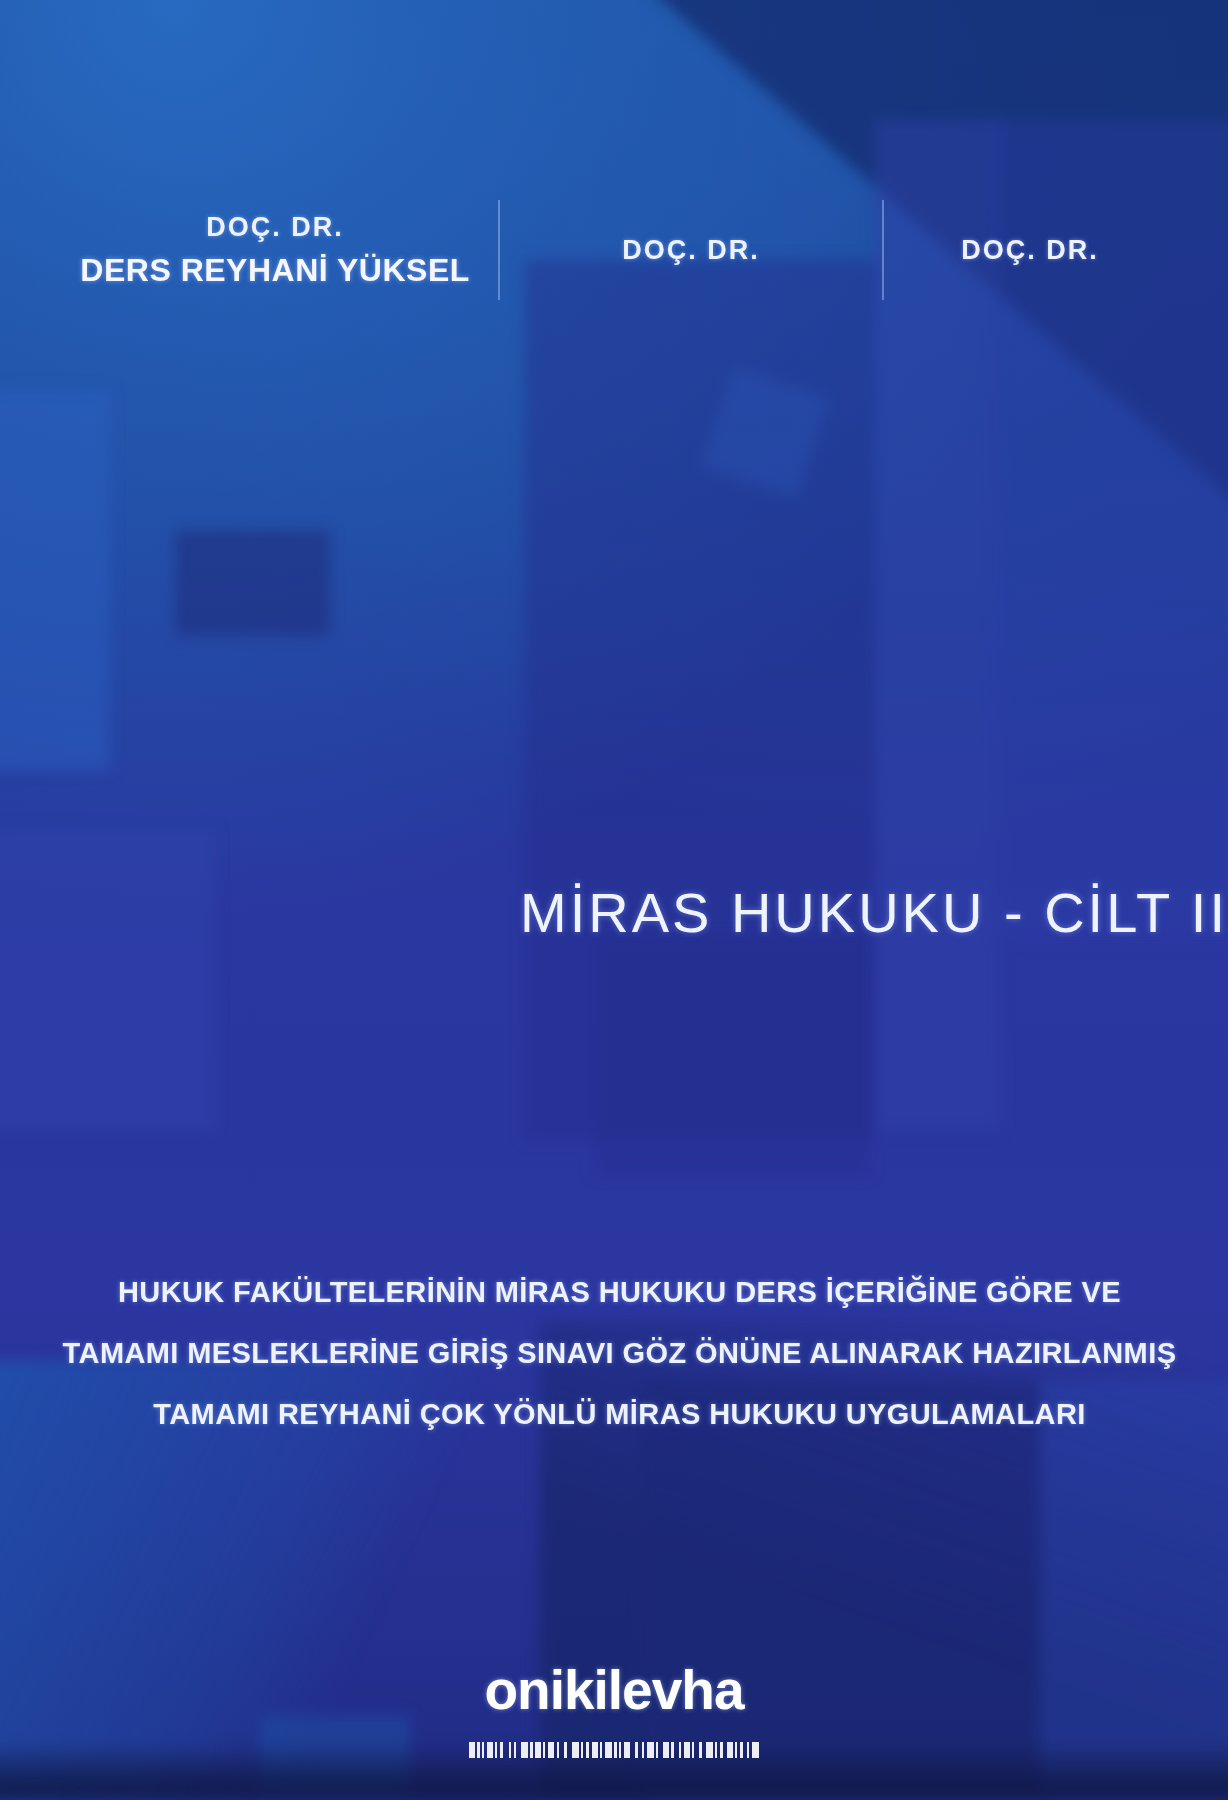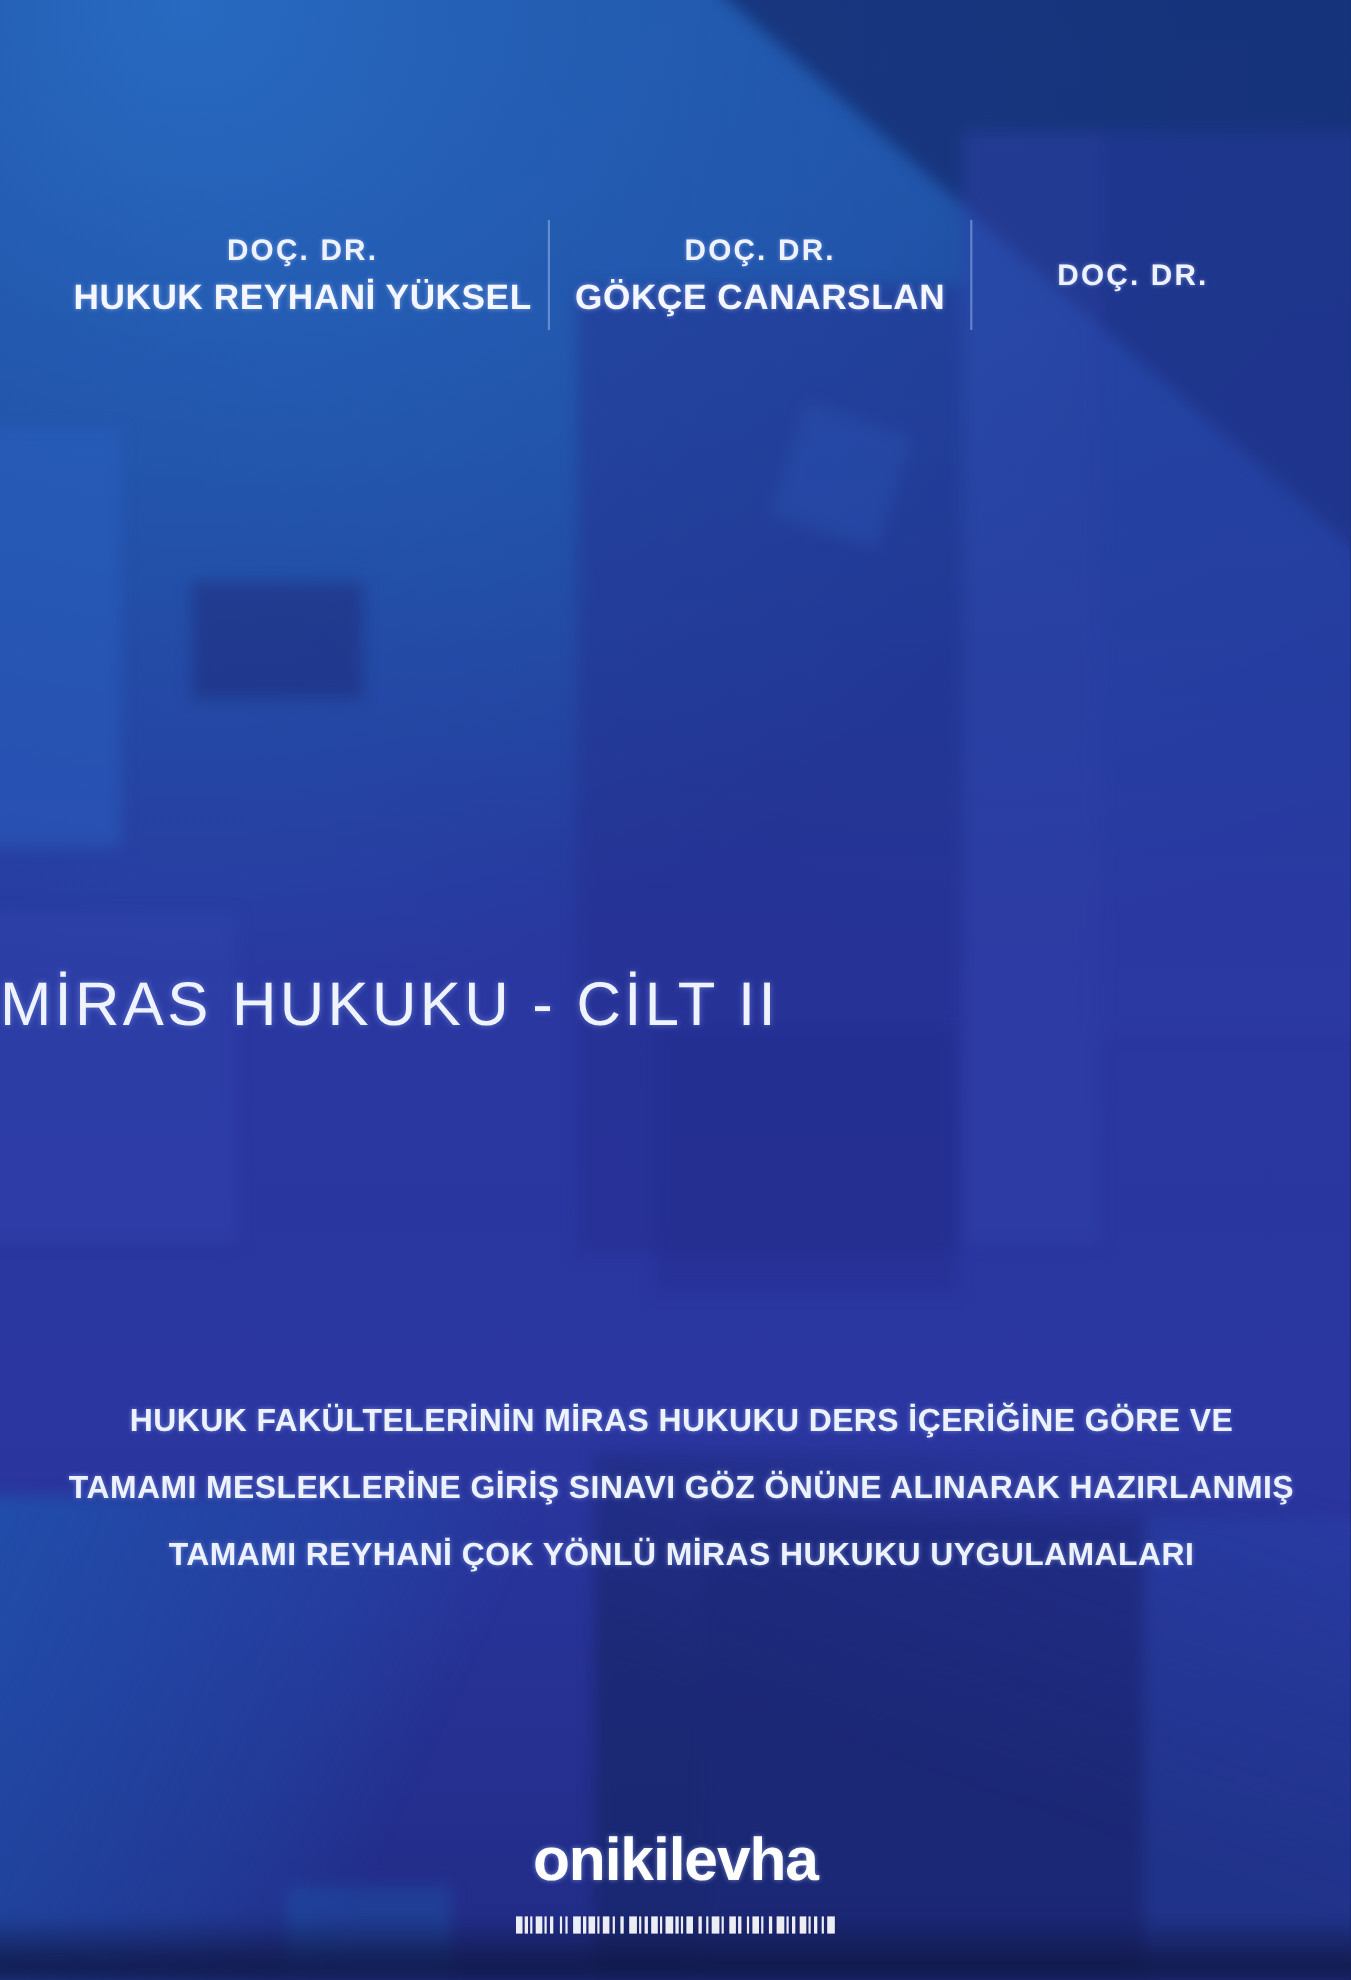--- a/index.html
+++ b/index.html
@@ -53,21 +53,21 @@
   }
   .author .a-name{
     font-size:32px;font-weight:700;letter-spacing:.5px;
     color:#F4F7FF;text-shadow:0 0 5px rgba(170,195,255,.6);
     white-space:nowrap;
   }
   .divider{width:2px;height:100px;background:rgba(150,180,230,.55);margin:0 6px;flex:none;}
 
   .series-title{
     position:absolute;top:880px;left:0;width:100%;
-    text-align:left;font-size:56px;font-weight:400;letter-spacing:3px;
+    text-align:right;font-size:56px;font-weight:400;letter-spacing:3px;
     color:#EFF3FD;text-shadow:0 0 6px rgba(160,190,255,.45);
     white-space:nowrap;
   }
   .main-title{
     position:absolute;top:968px;left:0;width:100%;
     text-align:center;font-size:74px;font-weight:800;letter-spacing:1px;
     color:#FAFBFF;text-shadow:0 0 7px rgba(170,200,255,.5);
     white-space:nowrap;
   }
 
@@ -110,26 +110,25 @@
     <div class="shape s-bottomrightlight"></div>
     <div class="shape s-tealsq"></div>
     <div class="shape s-bottomstrip"></div>
   </div>
 
   <div class="content">
 
     <div class="authors">
       <div class="author a1">
         <span class="a-title">DOÇ. DR.</span>
-        <span class="a-name">HUKUK REYHANİ YÜKSEL</span>
+        <span class="a-name">DERS REYHANİ YÜKSEL</span>
       </div>
       <div class="divider"></div>
       <div class="author a2">
         <span class="a-title">DOÇ. DR.</span>
-        <span class="a-name">GÖKÇE CANARSLAN</span>
       </div>
       <div class="divider"></div>
       <div class="author a3">
         <span class="a-title">DOÇ. DR.</span>
       </div>
     </div>
 
     <div class="series-title">MİRAS HUKUKU - CİLT II</div>
 
     <div class="subtitle">

